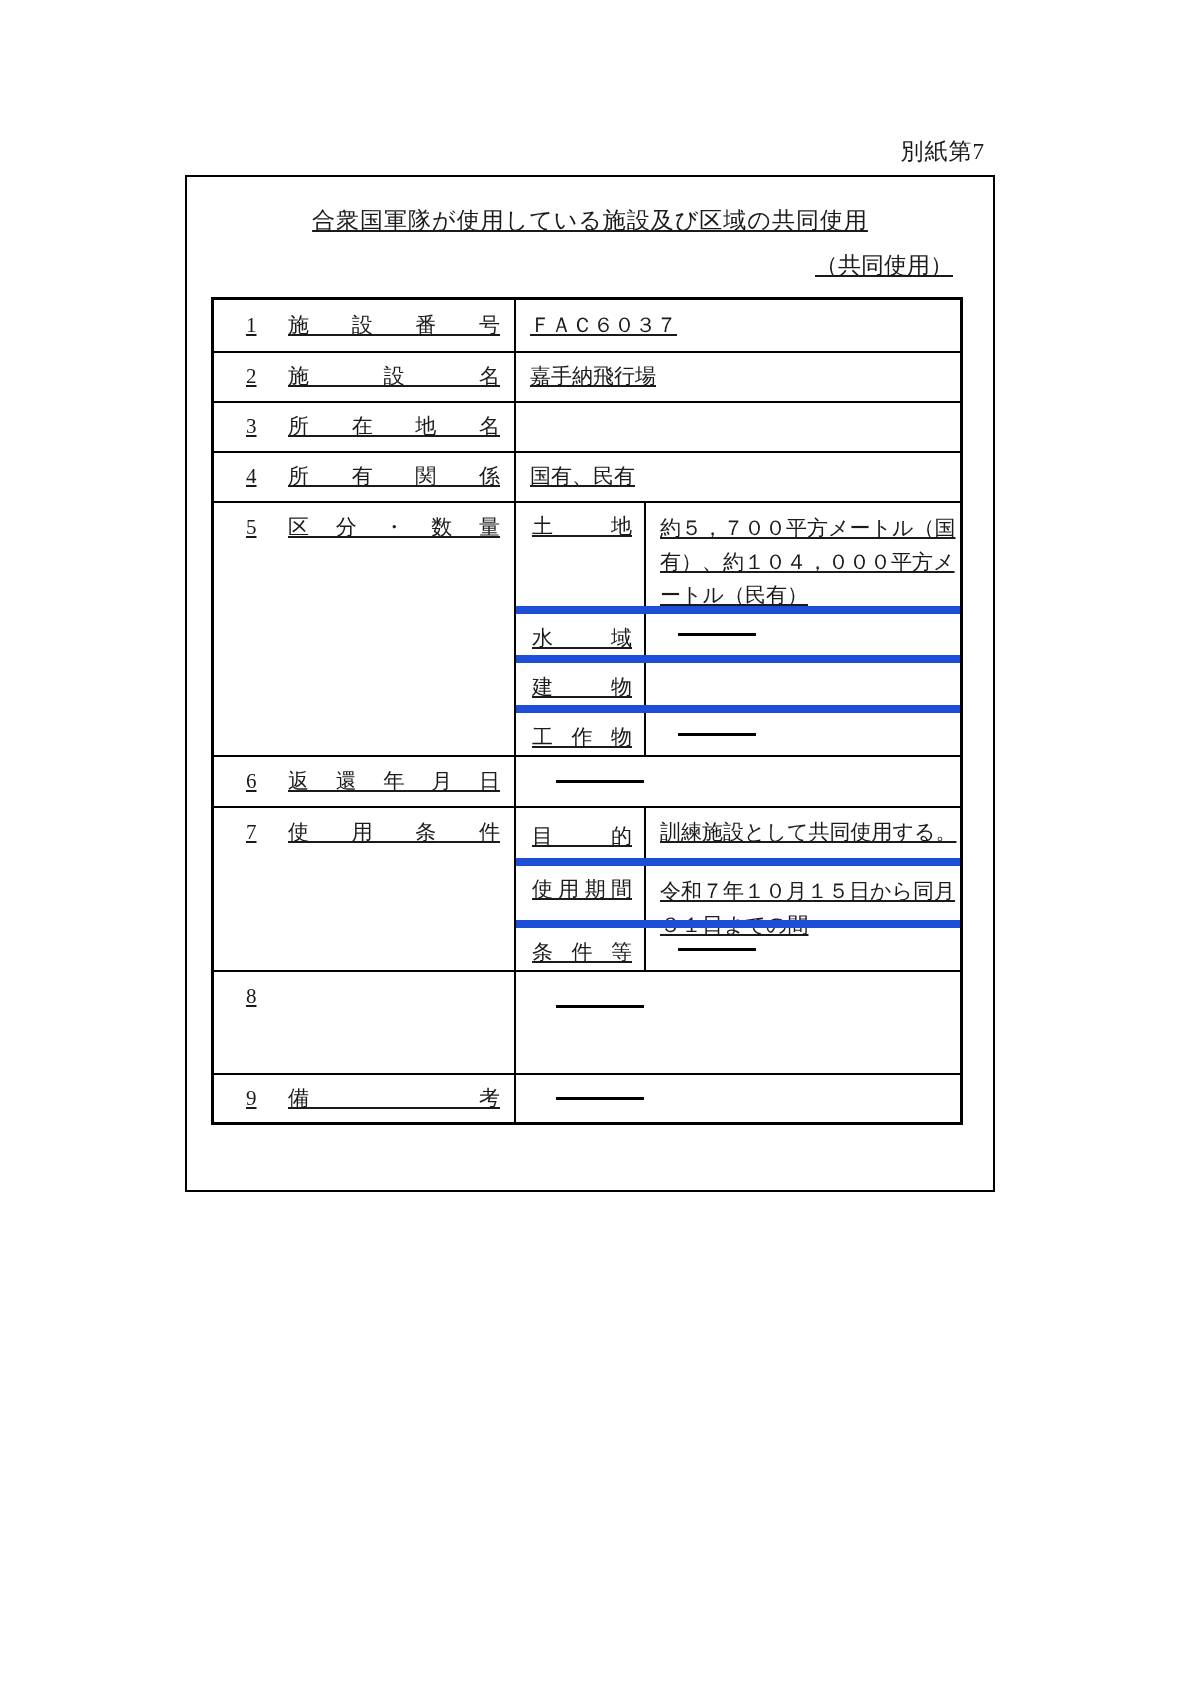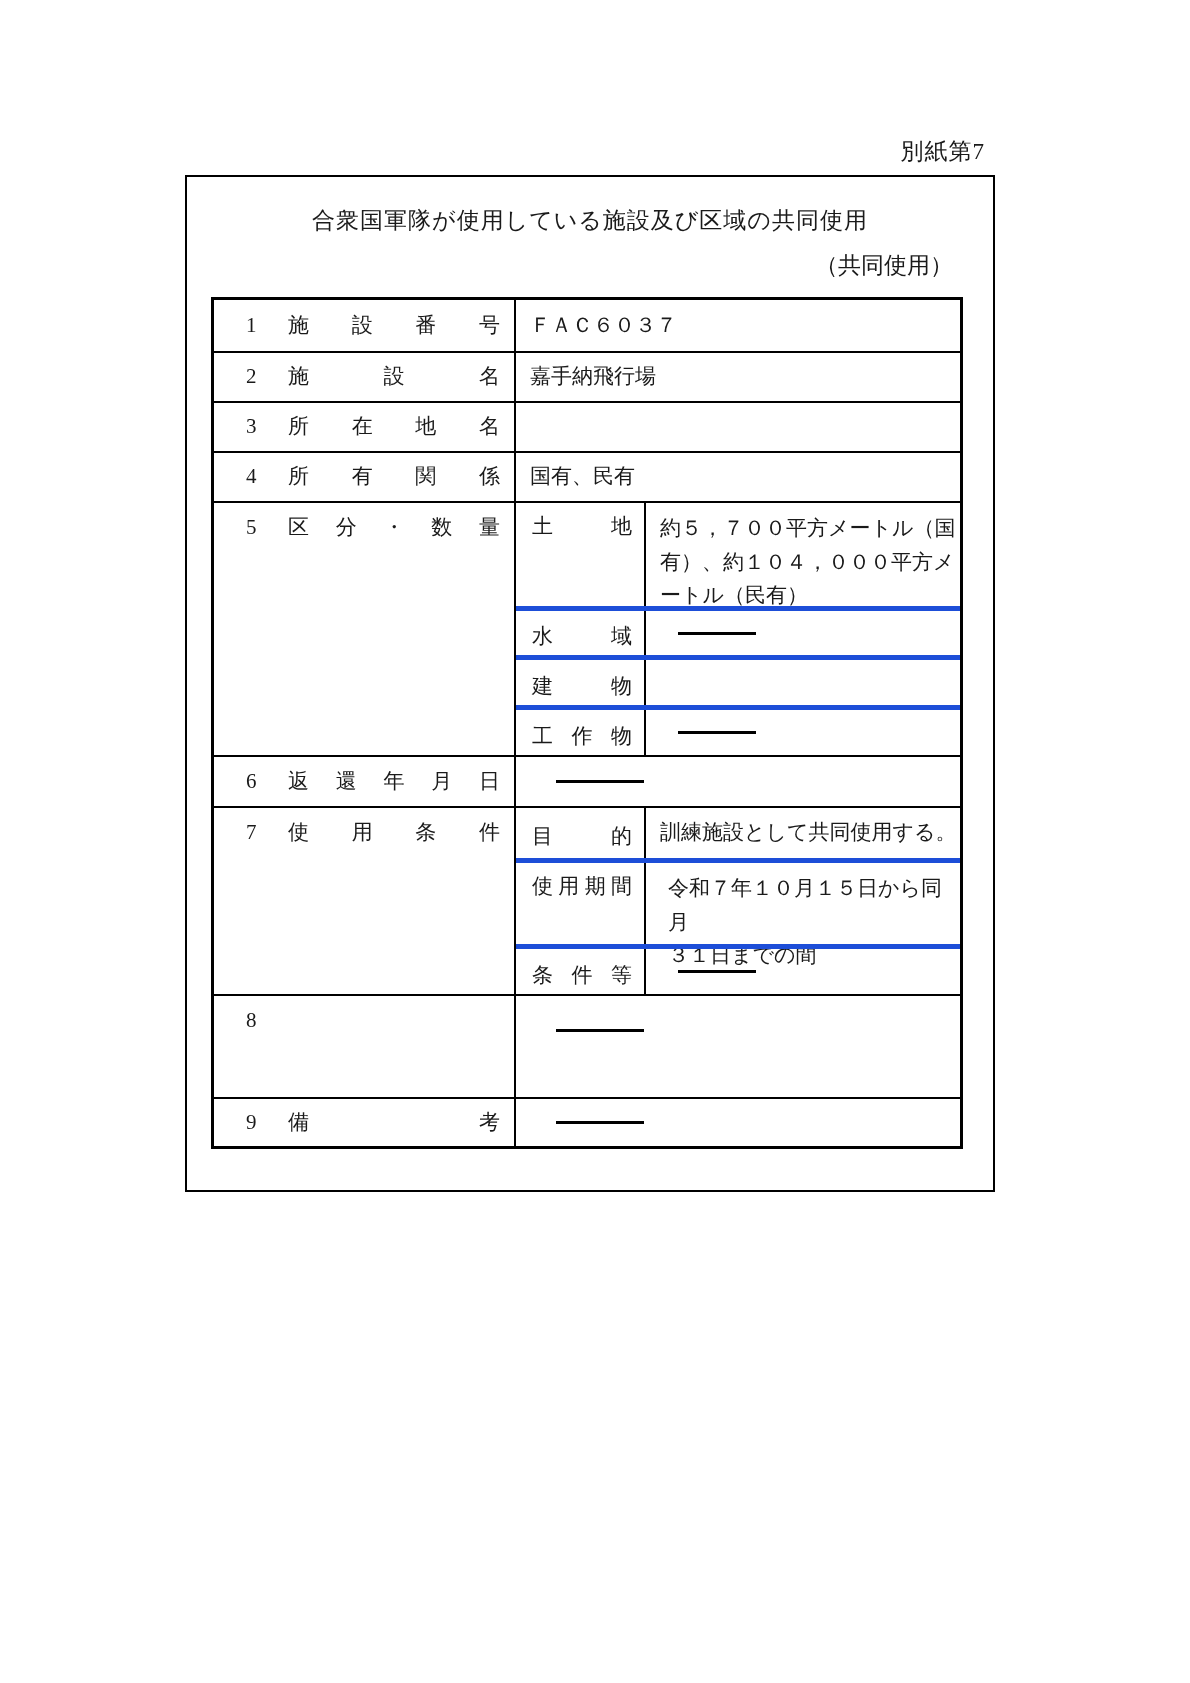--- a/index.html
+++ b/index.html
@@ -12,20 +12,21 @@
   }
   .corner{
     position:absolute;top:136px;right:205px;
     font-size:23px;letter-spacing:1px;
   }
   .frame{
     position:absolute;top:175px;left:185px;
     width:810px;height:1017px;
     border:2px solid #000;
     box-sizing:border-box;
+    text-decoration:underline;
   }
   .title{
     margin-top:28px;
     text-align:center;
     font-size:23px;letter-spacing:1px;
   }
   .subtitle{
     margin-top:14px;
     text-align:right;
     padding-right:40px;
@@ -57,37 +58,37 @@
   .hsub.indent{padding-left:15px;}
   
   .vcell{
     flex:1;display:flex;align-items:center;
     padding-left:14px;box-sizing:border-box;
   }
   .vcell.top{align-items:flex-start;padding-top:9px;}
   
   .subrows{flex:1;display:flex;flex-direction:column;}
   .subrow{display:flex;box-sizing:border-box;}
-  .subrow + .subrow{border-top:5px solid #1d4ed8;}
+  .subrow + .subrow{border-top:8px solid #1d4ed8;}
   .scell{
     width:130px;flex:none;box-sizing:border-box;
     border-right:2px solid #000;
     display:flex;align-items:center;
     padding:8px 12px 0 16px;
   }
   .scell.top{align-items:flex-start;padding-top:10px;}
   .slabel{flex:1;text-align:justify;text-align-last:justify;}
   .pre{white-space:pre-line;line-height:1.6;}
   .dash{height:3px;background:#000;flex:none;}
   .dash.main{width:88px;margin-left:26px;}
   .dash.sub{width:78px;margin-left:18px;}
   .dash.topdash{margin-top:24px;}
   
   .h51{height:51px;} .h50{height:50px;} .h103{height:103px;}
-  .h49{height:49px;} .h77{height:86px;gap:8px;}
+  .h49{height:49px;} .h77{height:62px;}
 </style>
 </head>
 <body>
 
 <div class="corner">別紙第7</div>
 
 <div class="frame">
 
   <div class="title">合衆国軍隊が使用している施設及び区域の共同使用</div>
   <div class="subtitle">（共同使用）</div>

